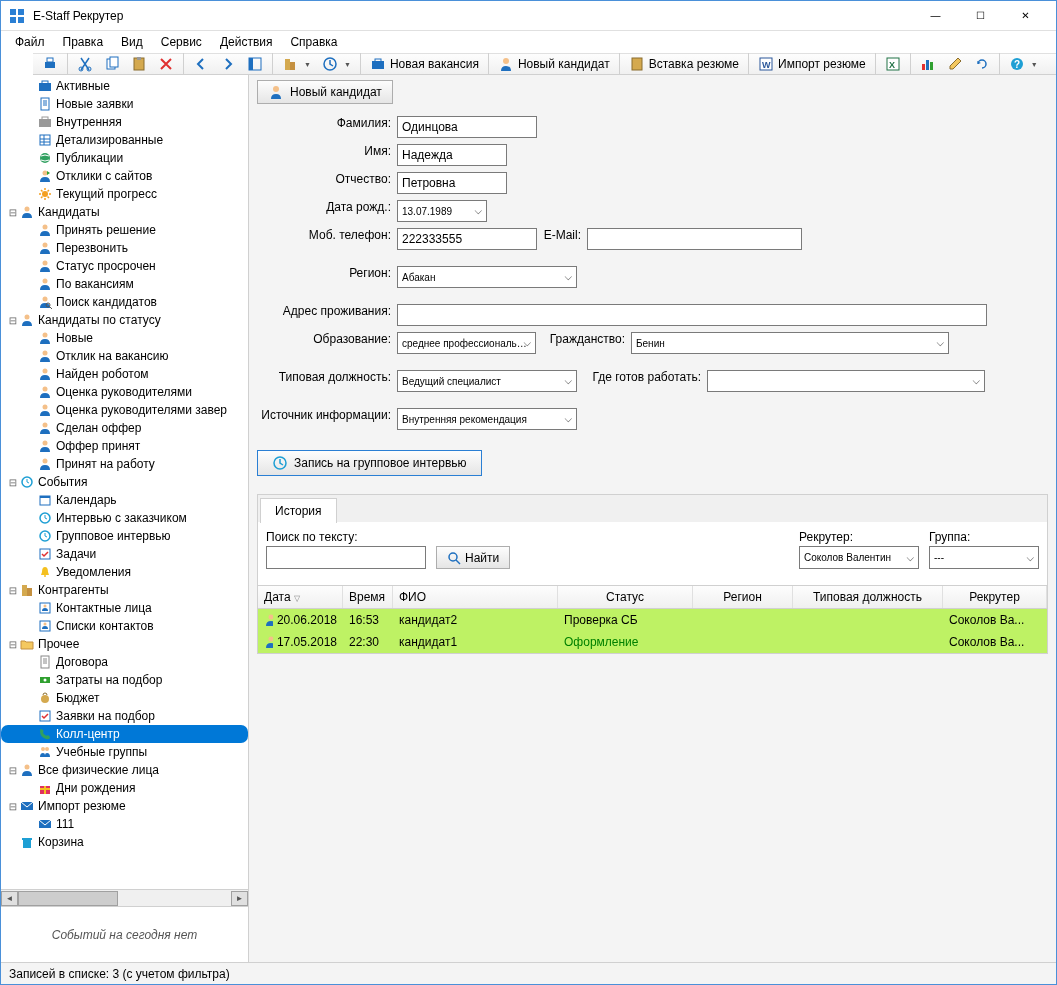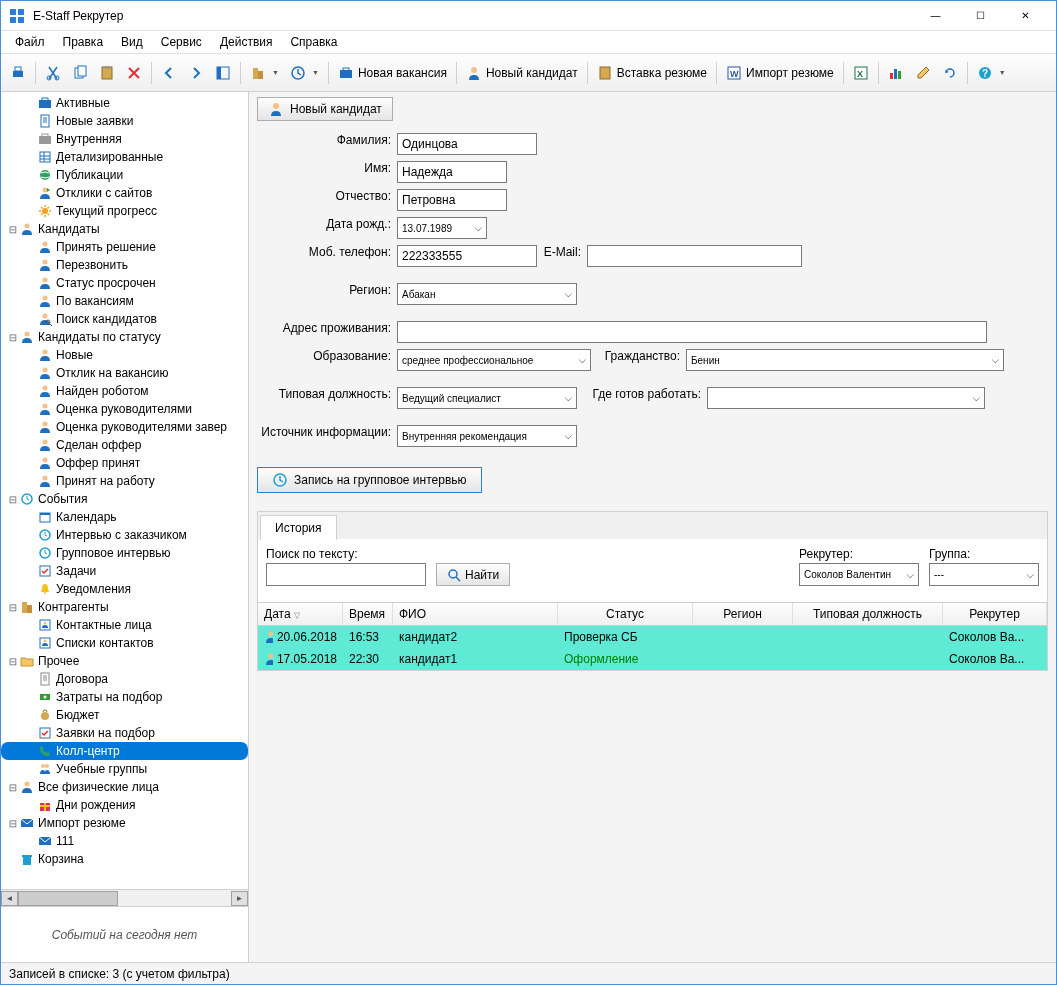--- a/index.html
+++ b/index.html
@@ -4,21 +4,21 @@
 <style>
 * { box-sizing: border-box; margin: 0; padding: 0; }
 body { font-family: "Segoe UI", Tahoma, sans-serif; font-size: 12px; background: #fff; color: #000; }
 .window { width: 1057px; height: 985px; border: 1px solid #4a90d9; margin: 0 auto; display: flex; flex-direction: column; background: #fff; }
 .titlebar { height: 30px; display: flex; align-items: center; padding: 0 8px; border-bottom: 1px solid #e0e0e0; }
 .titlebar-icon { width: 16px; height: 16px; margin-right: 8px; display: flex; align-items: center; justify-content: center; }
 .titlebar-title { flex: 1; font-size: 12px; }
 .winbtn { width: 45px; height: 28px; display: flex; align-items: center; justify-content: center; cursor: pointer; font-family: "Segoe MDL2 Assets", sans-serif; font-size: 10px; }
 .menubar { height: 22px; display: flex; align-items: center; padding: 0 6px; gap: 2px; }
 .menuitem { padding: 2px 8px; cursor: pointer; }
-.toolbar { height: 39px; display: flex; align-items: center; padding: 0 4px; border-top: 1px solid #e0e0e0; border-bottom: 1px solid #d0d0d0; background: linear-gradient(#fdfdfd,#f0f0f0); gap:1px; }
+.toolbar { height: 22px; display: flex; align-items: center; padding: 0 4px; border-top: 1px solid #e0e0e0; border-bottom: 1px solid #d0d0d0; background: linear-gradient(#fdfdfd,#f0f0f0); gap:1px;margin-left:32px; }
 .tbtn { height: 24px; min-width: 24px; display: flex; align-items: center; justify-content: center; padding: 0 4px; cursor: pointer; border: 1px solid transparent; gap:4px; }
 .tsep { width: 1px; height: 22px; background: #d0d0d0; margin: 0 3px; }
 .tbtn svg, .tbtn .icon { width: 16px; height: 16px; }
 .dropdown-arrow { font-size: 7px; color: #555; margin-left:2px;}
 .mainarea { flex: 1; display: flex; overflow: hidden; }
 .sidebar { width: 248px; border-right: 1px solid #d0d0d0; display: flex; flex-direction: column; }
 .tree { flex: 1; overflow-y: auto; overflow-x: hidden; padding: 2px 0; position: relative; }
 .tree::-webkit-scrollbar { width: 17px; }
 .tree::-webkit-scrollbar-track { background: #f0f0f0; }
 .tree::-webkit-scrollbar-thumb { background: #cdcdcd; border: 1px solid #a0a0a0; }
@@ -33,21 +33,21 @@
 .hscroll-thumb { width: 100px; height: 15px; background: #cdcdcd; border: 1px solid #a0a0a0; margin-left: 0; }
 .content { flex: 1; display: flex; flex-direction: column; background: #f4f4f4; overflow: auto; }
 .content-inner { padding: 5px 8px; }
 .newcand-btn { display: inline-flex; align-items: center; gap: 6px; padding: 3px 10px; background: linear-gradient(#fdfdfd,#e5e5e5); border: 1px solid #adadad; cursor: pointer; margin-bottom: 12px; }
 .formrow { display: flex; align-items: flex-start; margin-bottom: 6px; }
 .formlabel { width: 140px; text-align: right; padding-right: 6px; }
 .forminput { border: 1px solid #7a7a7a; background: #fff; height: 22px; padding: 0 4px; font-family: inherit; font-size: 12px; }
 .formselect { border: 1px solid #7a7a7a; background: #fff; height: 22px; padding: 0 4px; font-family: inherit; font-size: 10px; position: relative; display: inline-flex; align-items: center; }
 .formselect::after { content: "⌵"; position: absolute; right: 4px; font-size: 10px; color: #555; }
 .action-btn { display: inline-flex; align-items: center; gap: 6px; padding: 4px 14px; background: linear-gradient(#fdfdfd,#e5e5e5); border: 1px solid #2a7fd4; cursor: pointer; }
-.history-section { margin-top: 12px; background: #5eead4; border: 1px solid #d0d0d0;}
+.history-section { margin-top: 12px; background: #bef264; border: 1px solid #d0d0d0;}
 .tabhdr { display: flex; background: #f0f0f0; }
 .tab { padding: 5px 14px; border: 1px solid #d0d0d0; background: #fff; border-bottom: none; cursor: pointer; font-size:12px; position:relative; top:1px; margin-left:2px; margin-top:2px;}
 .history-body { padding: 8px; background:#fff; }
 .search-row { display: flex; align-items: flex-end; gap: 10px; margin-bottom: 8px; }
 .search-block { display: flex; flex-direction: column; gap: 2px; }
 .find-btn { display: inline-flex; align-items: center; gap: 4px; padding: 2px 10px; background: linear-gradient(#fdfdfd,#e5e5e5); border: 1px solid #adadad; cursor: pointer; height: 23px; }
 .gridhdr { display: flex; border-bottom: 1px solid #d0d0d0; border-top: 1px solid #d0d0d0; background: linear-gradient(#fdfdfd,#f0f0f0); }
 .gh { padding: 4px 6px; border-right: 1px solid #e0e0e0; font-size: 12px; }
 .gridrow { display: flex; padding: 2px 0; align-items: center; }
 .gc { padding: 2px 6px; font-size: 12px; overflow:hidden; text-overflow:ellipsis; white-space:nowrap;}
@@ -749,21 +749,21 @@
               <span>Абакан</span>
             </div>
         </div>
         <div style="height:10px"></div>
         <div class="formrow">
           <div class="formlabel">Адрес проживания:</div>
           <input class="forminput" style="width: 590px;" value="">
         </div>
         <div class="formrow">
           <div class="formlabel">Образование:</div>
-          <div class="formselect" style="width:194px">
+          <div class="formselect" style="width:139px">
               <span style="overflow:hidden;text-overflow:ellipsis;white-space:nowrap;max-width:155px;display:inline-block">среднее профессиональное</span>
             </div>
           <div style="width:95px;text-align:right;padding-right:6px">Гражданство:</div>
           <div class="formselect" style="width:318px">
               <span>Бенин</span>
             </div>
         </div>
         <div style="height:10px"></div>
         <div class="formrow">
           <div class="formlabel">Типовая должность:</div>

